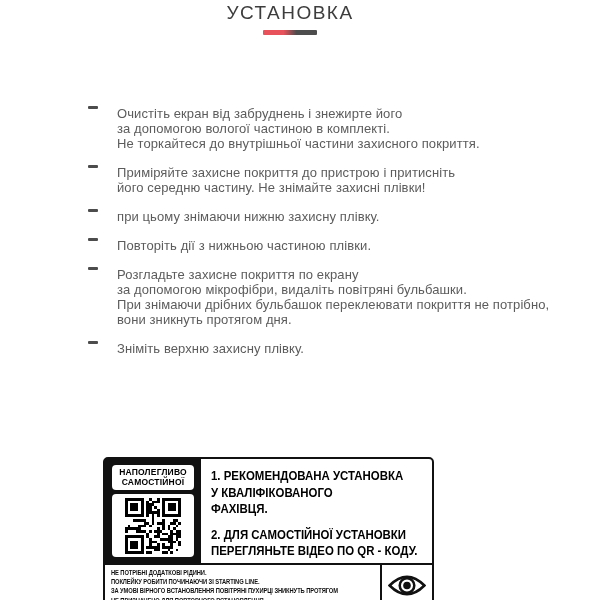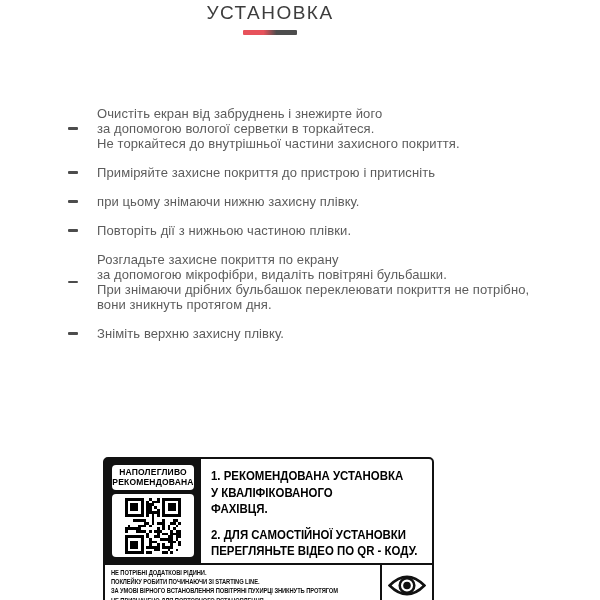--- a/index.html
+++ b/index.html
@@ -3,39 +3,39 @@
 <meta charset="utf-8">
 <style>
   html,body{margin:0;padding:0;}
   body{
     width:600px;height:600px;background:#ffffff;
     font-family:"Liberation Sans", sans-serif;
     -webkit-font-smoothing:antialiased;
     overflow:hidden;
   }
   .page{position:relative;width:600px;height:600px;background:#fff;}
-  .content{width:540px;}
+  .content{width:540px;margin-left:20px;}
 
   
   .title{
     padding-top:2px;text-align:center;
     font-size:19px;line-height:22px;font-weight:normal;
     letter-spacing:1.5px;color:#3d3d3d;
   }
   .divider{
     width:54px;height:5px;margin:6px auto 0 auto;
     border-radius:1px;
   }
 
   
   .list{
     margin:71px 0 0 68px;
     display:flex;flex-direction:column;gap:14px;
   }
-  .item{display:flex;align-items:center;}
+  .item{display:flex;}
   .dash{
     flex:none;width:10px;height:2.5px;border-radius:1px;
     background:#4c4c4c;margin-right:19px;
   }
   .lines{font-size:13px;line-height:15px;color:#5c5c5c;letter-spacing:0.1px;}
 
   
   .rec-box{
     position:absolute;left:103px;top:457px;
     width:331px;height:150px;box-sizing:border-box;
@@ -90,29 +90,30 @@
 
     <div class="title">УСТАНОВКА</div>
     <div class="divider" id="divider" style="background: linear-gradient(90deg, rgb(231, 82, 91) 0%, rgb(231, 82, 91) 38%, rgb(77, 77, 77) 62%, rgb(77, 77, 77) 100%);"></div>
 
     <div class="list">
 
       <div class="item">
         <span class="dash"></span>
         <div class="lines">
           <div>Очистіть екран від забруднень і знежирте його</div>
-          <div>за допомогою вологої серветки в торкайтеся.</div>
+          <div>за допомогою вологої частиною в комплекті.</div>
           <div>Не торкайтеся до внутрішньої частини захисного покриття.</div>
         </div>
       </div>
 
       <div class="item">
         <span class="dash"></span>
         <div class="lines">
           <div>Приміряйте захисне покриття до пристрою і притисніть</div>
+          <div>його середню частину. Не знімайте захисні плівки!</div>
         </div>
       </div>
 
       <div class="item">
         <span class="dash"></span>
         <div class="lines">
           <div>при цьому знімаючи нижню захисну плівку.</div>
         </div>
       </div>
 
@@ -142,21 +143,21 @@
 
     </div>
   </div>
 
   <div class="rec-box">
     <div class="rec-main">
 
       <div class="rec-left">
         <div class="badge">
           <div>НАПОЛЕГЛИВО</div>
-          <div>РЕКОМЕНДОВАНА</div>
+          <div>САМОСТІЙНОЇ</div>
         </div>
         <div class="qr-card">
           <svg id="qr-svg" width="56" height="56" viewBox="0 0 21 21" style="shape-rendering:crispEdges">
               <rect x="9" y="0" width="1" height="1" fill="#000"></rect>
               <rect x="12" y="0" width="1" height="1" fill="#000"></rect>
               <rect x="8" y="1" width="1" height="1" fill="#000"></rect>
               <rect x="10" y="1" width="1" height="1" fill="#000"></rect>
               <rect x="11" y="1" width="1" height="1" fill="#000"></rect>
               <rect x="12" y="1" width="1" height="1" fill="#000"></rect>
               <rect x="8" y="2" width="1" height="1" fill="#000"></rect>

